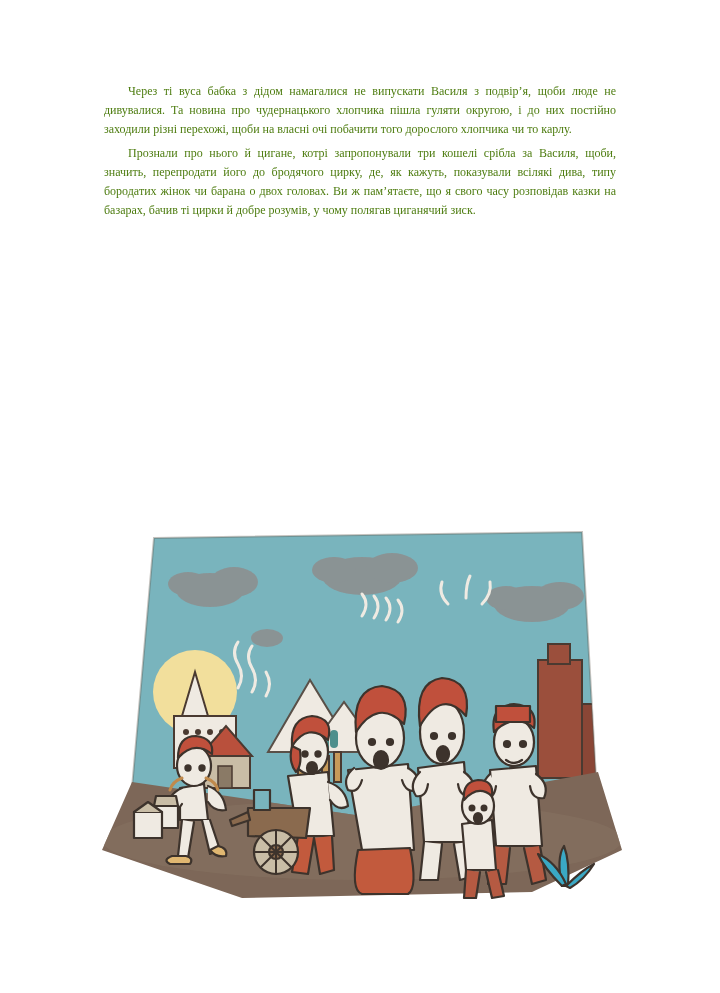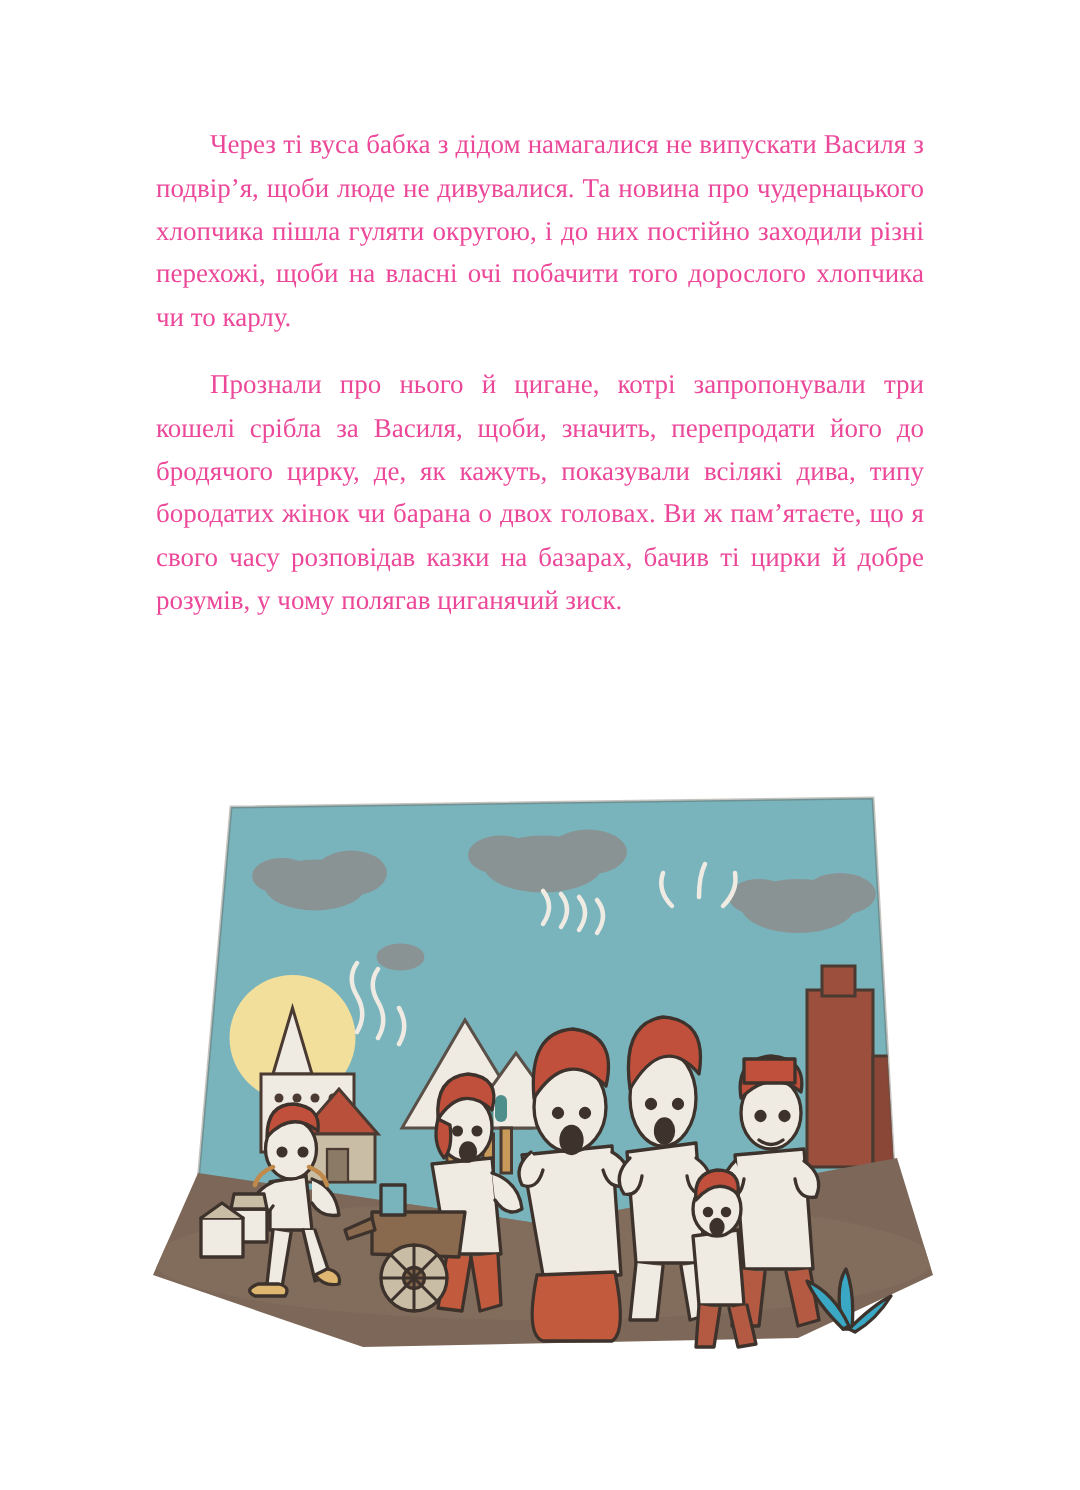--- a/index.html
+++ b/index.html
@@ -13,34 +13,34 @@
     height: 993px;
     background: #ffffff;
     overflow: hidden;
     font-family: "Liberation Serif", serif;
   }
   .text-block {
     position: absolute;
     left: 104px;
     top: 82px;
     width: 512px;
-    font-size: 18px;
+    font-size: 12px;
     line-height: 1.60;
-    color: #ec4899;
+    color: #4d7c0f;
     text-align: justify;
     text-justify: inter-word;
     hyphens: manual;
   }
   .para {
     margin: 0;
     text-indent: 2.0em;
     text-align: justify;
   }
   .para + .para {
-    margin-top: 16px;
+    margin-top: 4px;
   }
 
   
   .illustration {
     position: absolute;
     left: 62px;
     top: 520px;
     width: 600px;
     height: 420px;
   }

